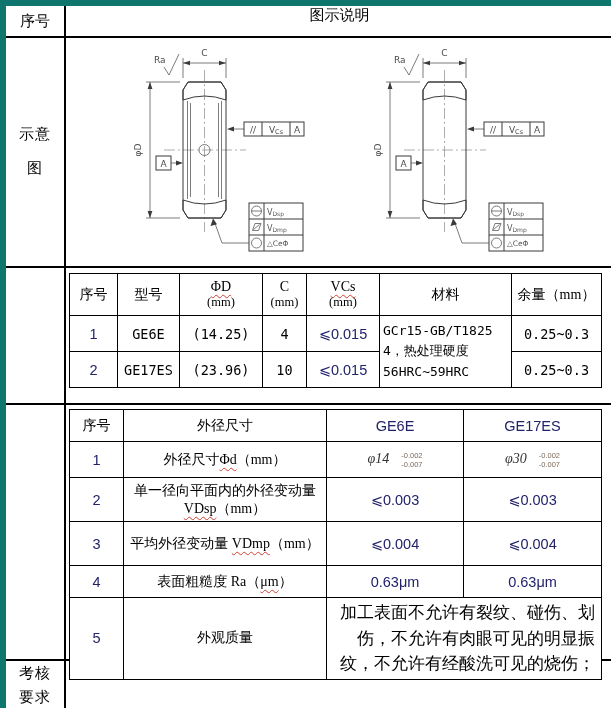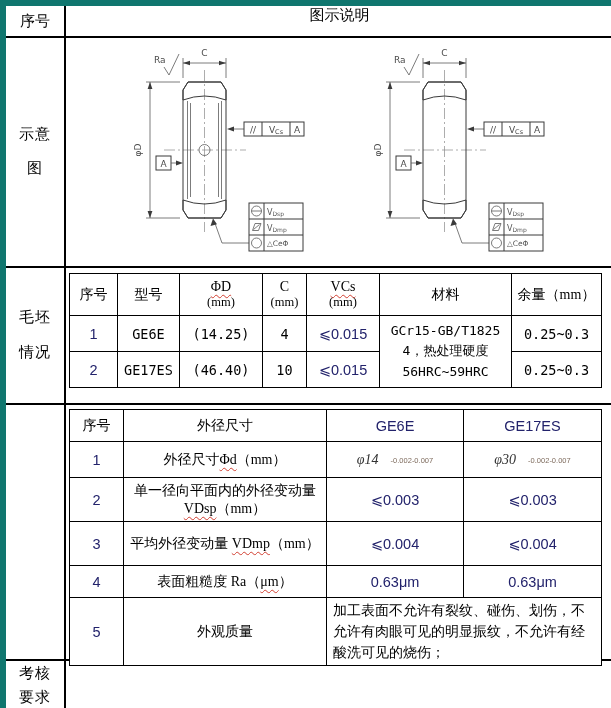--- a/index.html
+++ b/index.html
@@ -11,24 +11,24 @@
   .sidelabel{left:0;width:58px;font-size:15px;white-space:pre-line;line-height:2.3;letter-spacing:1px;}
   .htitle{font-size:15px;}
   table{border-collapse:collapse;table-layout:fixed;position:absolute;background:#fff;}
   td,th{border:1px solid #000;font-weight:normal;text-align:center;vertical-align:middle;
         font-size:14px;padding:1px 3px;overflow:hidden;}
   .mono{font-family:"DejaVu Sans Mono","Liberation Mono",monospace;font-size:13.5px;}
   .sans{font-family:"Liberation Sans","DejaVu Sans",sans-serif;color:#22226b;font-size:14.5px;}
   .unit{display:block;font-size:12.5px;}
   .wavy{text-decoration:underline;text-decoration-style:wavy;text-decoration-color:#d23f31;
         text-decoration-thickness:1px;text-underline-offset:3px;}
-  .matcell{text-align:center;white-space:pre-line;line-height:1.55;font-size:13px;}
-  .remark{text-align:left;font-size:14px;line-height:1.5;padding:2px 6px;vertical-align:top;}
+  .matcell{text-align:left;white-space:pre-line;line-height:1.55;font-size:13px;}
+  .remark{text-align:right;font-size:17px;line-height:1.5;padding:2px 6px;vertical-align:top;}
   .tolbase{font-style:italic;font-family:"Liberation Serif",serif;color:#333;font-size:14px;}
-  .stack{display:inline-flex;vertical-align:middle;font-size:7.5px;
+  .stack{display:inline-flex;flex-direction:column;vertical-align:middle;font-size:7.5px;
          line-height:1.2;color:#7d6a5c;font-family:"Liberation Sans",sans-serif;text-align:left;margin-left:12px;}
   
   svg text{font-family:"DejaVu Sans",sans-serif;}
   .ln{stroke:#3a3a3a;stroke-width:1;fill:none;}
   .tln{stroke:#5a5a5a;stroke-width:0.8;fill:none;}
   .cl{stroke:#8a8a8a;stroke-width:0.7;stroke-dasharray:11 3 2 3;fill:none;}
   .dt{font-size:9px;fill:#4a4a4a;}
   .ft{font-size:7.5px;fill:#555;}
   .arr{fill:#3a3a3a;stroke:none;}
 </style>
@@ -41,22 +41,20 @@
   <div class="hline" style="top:260px"></div>
   <div class="hline" style="top:397px"></div>
   <div class="hline" style="top:653px"></div>
   <div class="vline"></div>
 
   <div class="cell htitle" style="left:0;top:0;width:58px;height:30px">序号</div>
   <div class="cell htitle" style="left:60px;top:0;right:0;height:18px">图示说明</div>
 
   <div class="cell sidelabel" style="top:30px;height:230px">示意
 图</div>
-  <div class="cell sidelabel" style="top:260px;height:137px">毛坯
-情况</div>
   <div class="cell sidelabel" style="top:653px;height:51px;line-height:1.6">考核
 要求</div>
 
   <div style="position:absolute;left:60px;top:30px;right:0;height:230px">
 
     <svg width="250" height="222" viewBox="0 0 250 222" style="position:absolute;left:40px;top:4px">
       <defs>
         <pattern id="hatchL" patternUnits="userSpaceOnUse" width="5" height="5" patternTransform="rotate(45)">
           <line x1="0" y1="0" x2="0" y2="5" stroke="#555" stroke-width="1"></line>
         </pattern>
@@ -232,21 +230,21 @@
       <td class="mono">4</td>
       <td class="sans">⩽0.015</td>
       <td rowspan="2" class="mono matcell">GCr15-GB/T1825
 4，热处理硬度
 56HRC~59HRC</td>
       <td class="mono">0.25~0.3</td>
     </tr>
     <tr style="height:36px">
       <td class="sans">2</td>
       <td class="mono">GE17ES</td>
-      <td class="mono">(46.40)</td>
+      <td class="mono">(23.96)</td>
       <td class="mono">10</td>
       <td class="sans">⩽0.015</td>
       <td class="mono">0.25~0.3</td>
     </tr>
   </tbody>
     </table>
 
   <table style="left:63px;top:403px;width:532px">
     <colgroup>
         <col style="width:54px">

